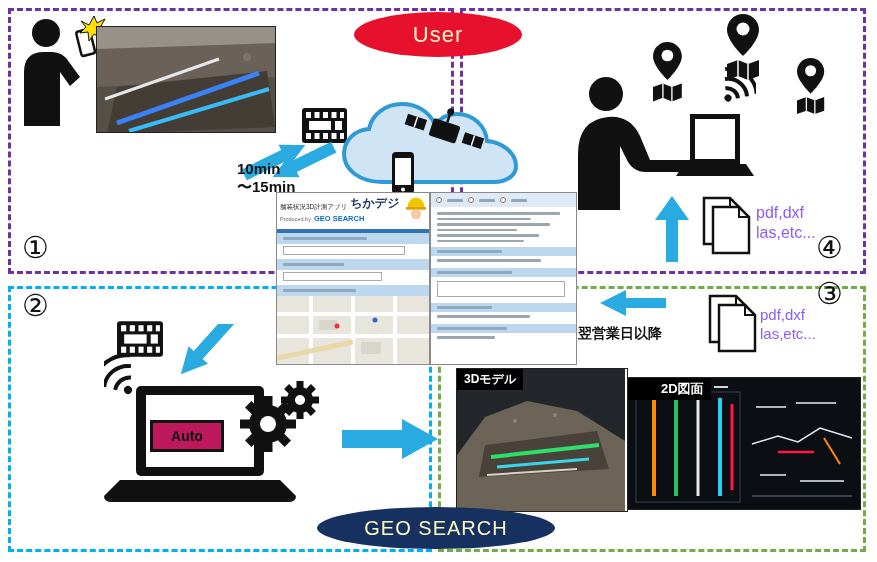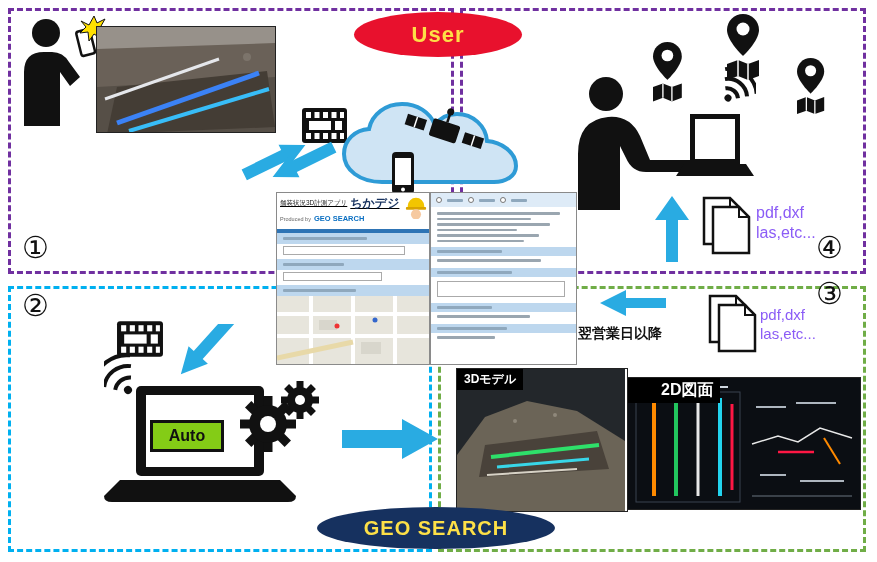--- a/index.html
+++ b/index.html
@@ -3,48 +3,48 @@
 <meta charset="utf-8">
 <style>
   * { margin:0; padding:0; box-sizing:border-box; }
   body { font-family:"Liberation Sans", sans-serif; background:#fff; }
   .stage { position:relative; width:877px; height:562px; background:#fff; overflow:hidden; }
   .abs { position:absolute; }
   .b-purple { border:3px dashed #7030A0; }
   .b-blue   { border:3px dashed #00B0F0; }
   .b-green  { border:3px dashed #70AD47; }
   .oval { border-radius:50%; display:flex; align-items:center; justify-content:center;
-          color:#fde047; font-weight:bold; z-index:7; }
+          color:#fef9c3; font-weight:normal; z-index:7; }
   .step { font-size:30px; color:#111; z-index:7; line-height:1; }
   .imglabel { position:absolute; top:0; left:0; background:#000; color:#fff;
               font-weight:bold; padding:2px 7px; z-index:2; white-space:nowrap; }
   .filetext { color:#8b5cf6; line-height:1.25; z-index:5; }
   .photo { border:1px solid #222; overflow:hidden; z-index:3; }
   svg { display:block; }
   
   .app { display:flex; z-index:6; }
   .panel { background:#fff; border:1px solid #8a8a8a; display:flex; flex-direction:column; }
   .panel-l { width:154px; }
   .panel-r { width:147px; }
   .app-header { height:36px; padding:2px 3px; position:relative; }
-  .app-row1 { display:flex; align-items:center; gap:3px;text-decoration:underline; }
+  .app-row1 { display:flex; align-items:flex-end; gap:3px; }
   .app-sub { font-size:6.5px; color:#222; }
   .app-title { font-size:12px; font-weight:bold; color:#17325F; }
   .app-row2 { display:flex; align-items:baseline; gap:3px; margin-top:2px; }
   .app-prod { font-size:5.5px; color:#666; }
   .app-brand { font-size:7.5px; font-weight:bold; color:#0A6FC2; }
   .navstrip { height:4px; background:#2E74B5; }
   .band { background:#BDD7EE; }
   .band-lt { background:#DEEBF7; }
   .bar { background:#8fa8bd; height:3px; border-radius:1px; }
   .tbar { background:#9aa6b0; height:2.5px; border-radius:1px; margin:3px 6px 0 6px; }
   .field { height:9px; border:1px solid #aaa; background:#fff; margin:2px 6px; }
   .radio { width:6px; height:6px; border:1px solid #777; border-radius:50%; background:#fff; }
-  .auto-box { border:3px solid #111; background:#84cc16; display:flex; align-items:center;
-              justify-content:center; font-weight:bold; font-size:16px; color:#111; z-index:4; }
+  .auto-box { border:3px solid #111; background:#be185d; display:flex; align-items:center;
+              justify-content:center; font-weight:bold; font-size:14px; color:#111; z-index:4; }
 </style>
 </head>
 <body>
 
 <div class="stage">
 
   <div class="abs b-purple" style="left:8px;top:8px;width:446px;height:266px;z-index:1;"></div>
   <div class="abs b-purple" style="left:460px;top:8px;width:406px;height:266px;z-index:1;"></div>
   <div class="abs b-blue" style="left:8px;top:286px;width:424px;height:266px;z-index:1;"></div>
   <div class="abs b-green" style="left:438px;top:286px;width:428px;height:266px;z-index:1;"></div>
@@ -104,20 +104,24 @@
 
   <svg class="abs" style="left:233px;top:120px;z-index:4;" width="112" height="86" viewBox="0 0 112 86">
     <g transform="translate(6,44) rotate(-26)">
       <polygon points="0,6 44,6 44,0 68,12 44,24 44,18 0,18" fill="#29ABE2"></polygon>
     </g>
     <g transform="translate(106,38) rotate(154)">
       <polygon points="0,6 44,6 44,0 68,12 44,24 44,18 0,18" fill="#29ABE2"></polygon>
     </g>
   </svg>
 
+  <div class="abs" style="left:237px;top:160px;width:80px;font-size:15px;font-weight:bold;color:#111;line-height:1.2;z-index:5;">
+    <div>10min</div>
+    <div>〜15min</div>
+  </div>
 
   <svg class="abs" style="left:334px;top:94px;z-index:4;" width="204" height="104" viewBox="0 0 204 104">
     <path d="M48 88 C26 88 10 76 10 60 C10 46 21 36 35 35 C38 20 52 10 68 10 C83 10 96 18 101 31 C106 24 114 20 123 20 C139 20 152 32 153 47 C167 48 182 58 182 72 C182 82 172 88 160 88 Z" fill="#cfe4f4" stroke="#2E9BD6" stroke-width="4"></path>
     <g transform="translate(100,24) rotate(18)">
       <line x1="14" y1="0" x2="14" y2="-9" stroke="#111" stroke-width="2.5"></line>
       <circle cx="14" cy="-11" r="3.5" fill="#111"></circle>
       <rect x="-26" y="4" width="20" height="11" fill="#111"></rect>
       <line x1="-16" y1="4" x2="-16" y2="15" stroke="#fff" stroke-width="1.5"></line>
       <rect x="0" y="0" width="28" height="18" rx="2" fill="#111"></rect>
       <rect x="34" y="4" width="20" height="11" fill="#111"></rect>
@@ -310,21 +314,21 @@
       <polygon points="28,76 140,62 152,100 22,108" fill="#49423a"></polygon>
       <line x1="34" y1="88" x2="142" y2="76" stroke="#2ee06a" stroke-width="4"></line>
       <line x1="40" y1="98" x2="132" y2="90" stroke="#38d6e8" stroke-width="3"></line>
       <line x1="30" y1="106" x2="120" y2="100" stroke="#d7d2c6" stroke-width="2"></line>
       <circle cx="58" cy="52" r="2" fill="#8f887b"></circle>
         <circle cx="98" cy="46" r="2" fill="#8f887b"></circle>
     </svg>
   </div>
 
   <div class="abs photo" style="left:627px;top:377px;width:234px;height:133px;z-index:4;">
-    <div class="imglabel" style="font-size:16px;padding-left:33px;">2D図面</div>
+    <div class="imglabel" style="font-size:13px;padding-left:33px;">2D図面</div>
     <svg width="234" height="133" viewBox="0 0 234 133">
       <rect width="234" height="133" fill="#0b0e13"></rect>
       <rect x="8" y="14" width="104" height="110" fill="none" stroke="#3a4250" stroke-width="1"></rect>
       <line x1="26" y1="20" x2="26" y2="118" stroke="#FF8A00" stroke-width="4"></line>
       <line x1="48" y1="20" x2="48" y2="118" stroke="#22C55E" stroke-width="4"></line>
       <line x1="70" y1="20" x2="70" y2="118" stroke="#E8E8E8" stroke-width="3"></line>
       <line x1="92" y1="20" x2="92" y2="118" stroke="#22D3EE" stroke-width="4"></line>
       <line x1="104" y1="26" x2="104" y2="112" stroke="#FF1744" stroke-width="3"></line>
       <g fill="#cfd6df">
         <rect x="20" y="8" width="14" height="2"></rect>

